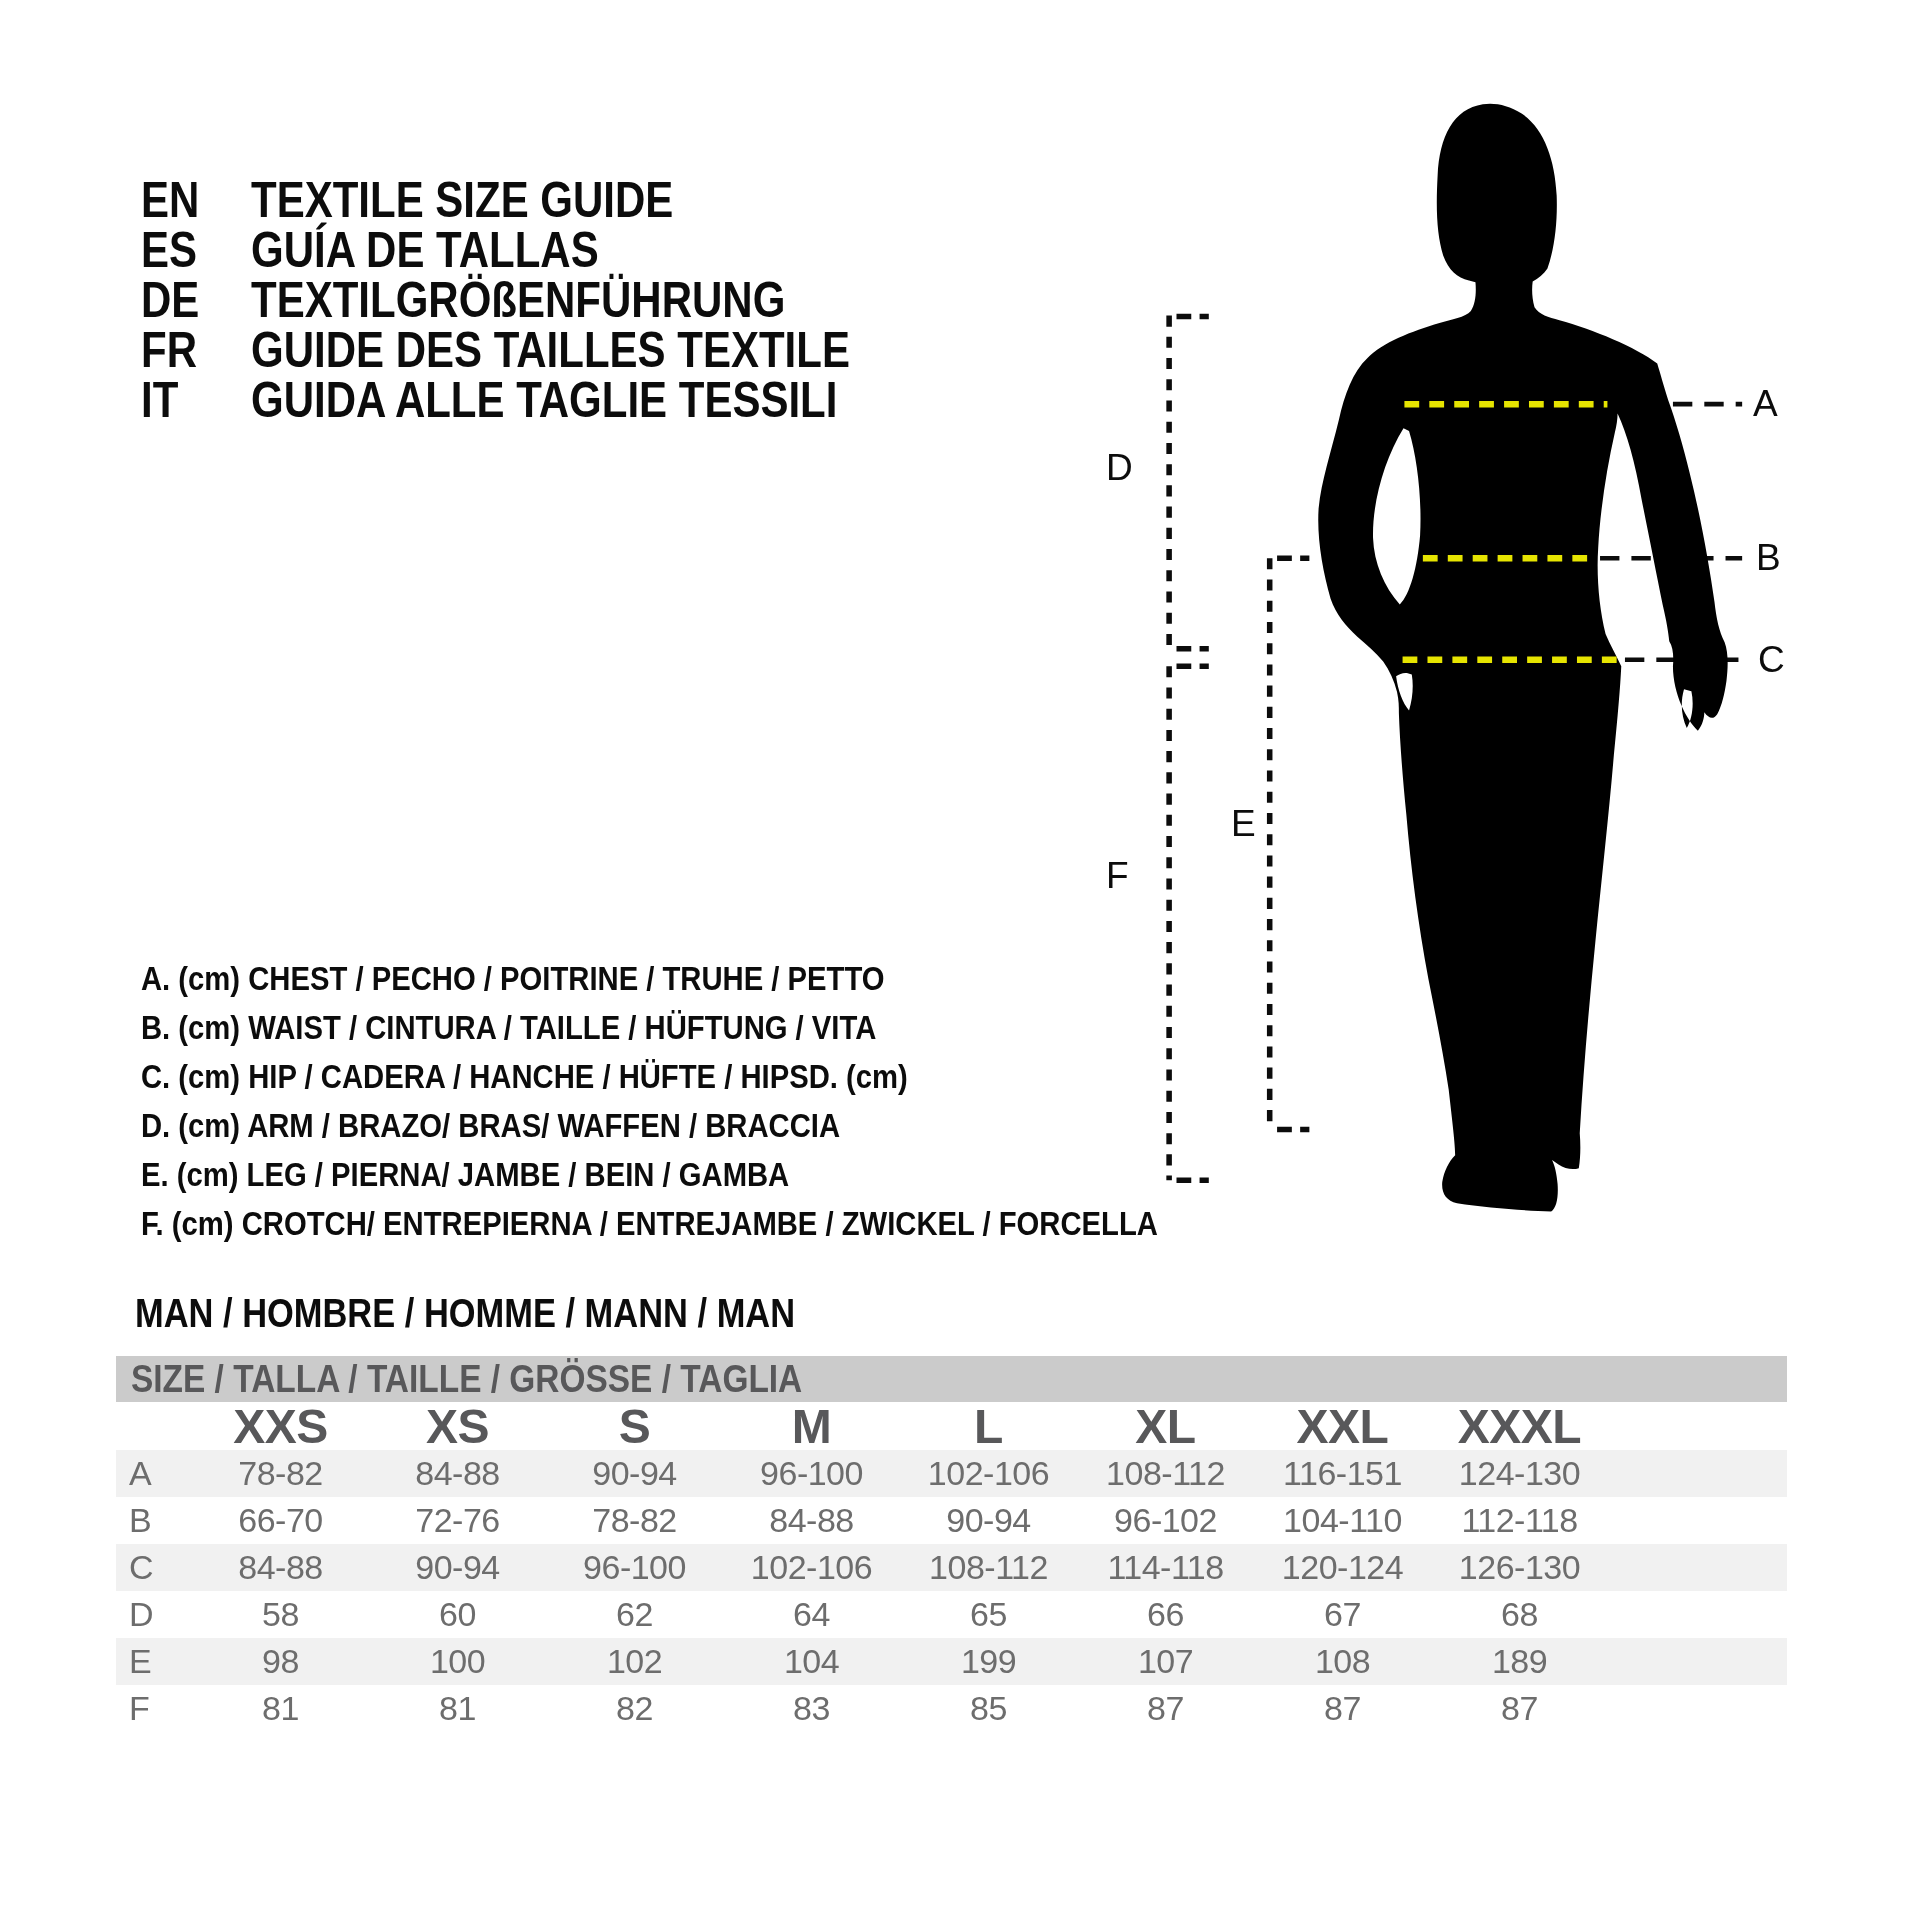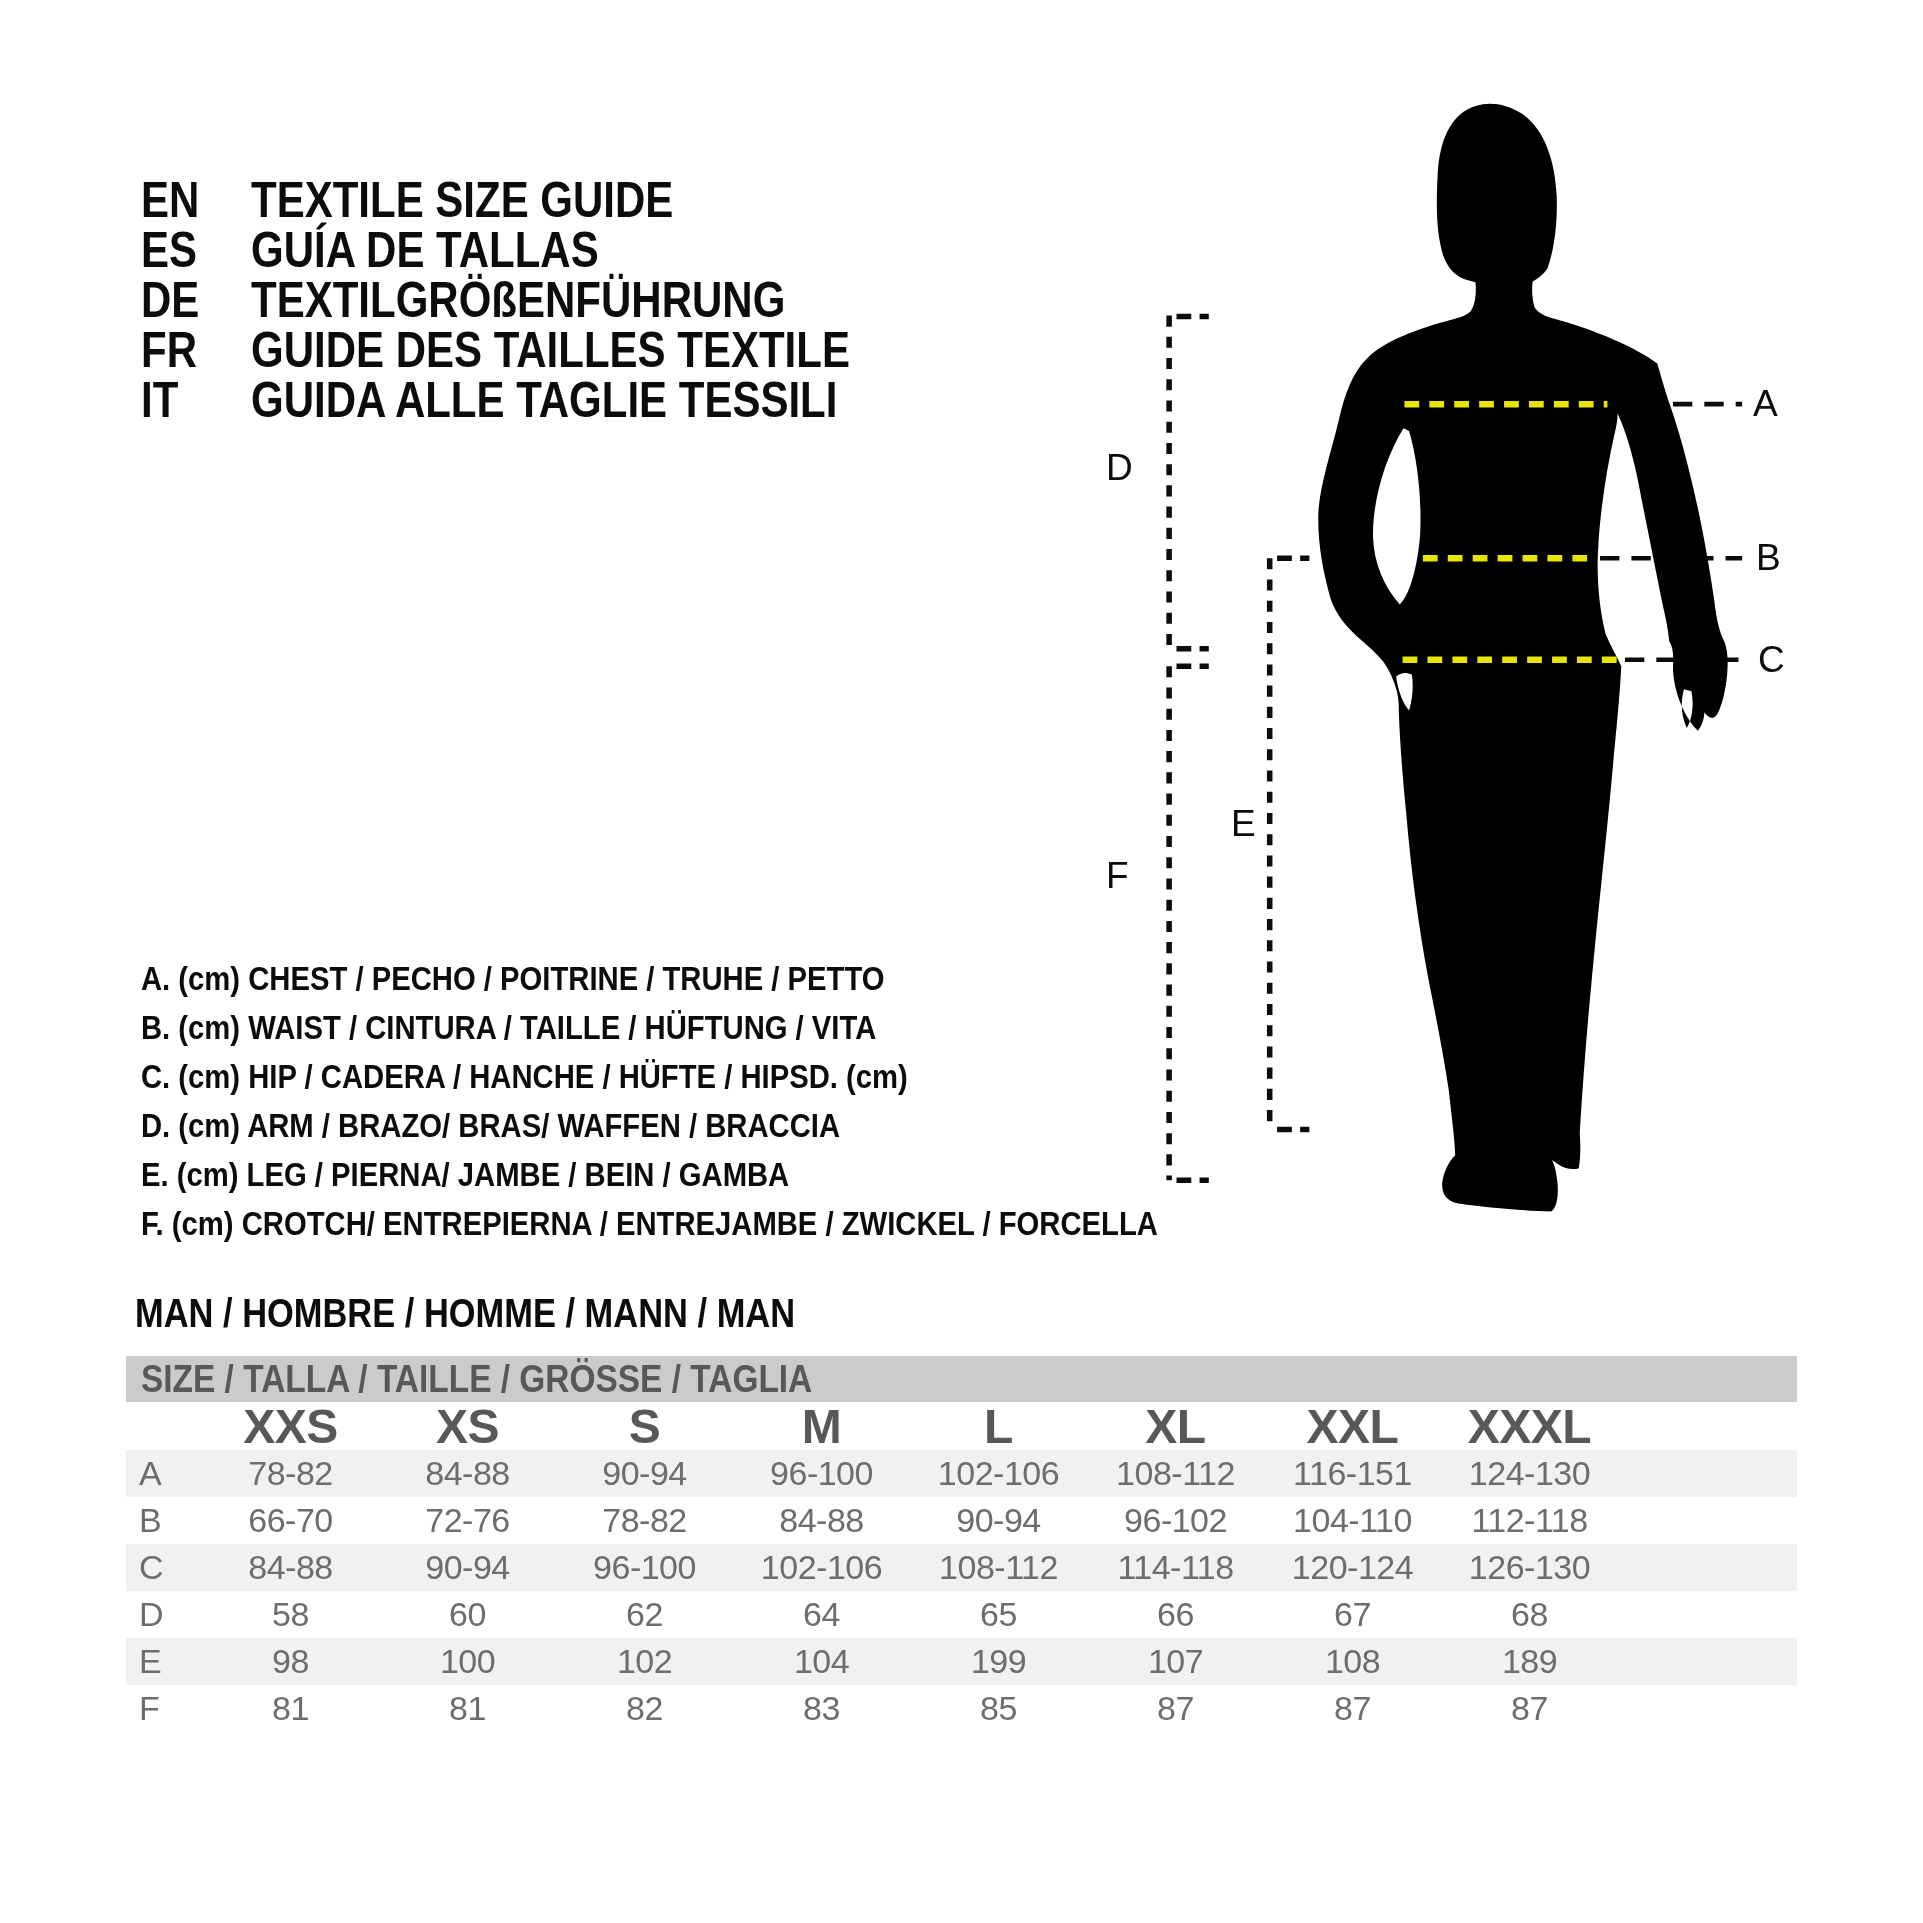--- a/index.html
+++ b/index.html
@@ -26,21 +26,21 @@
   .l-row{height:49px;display:flex;align-items:flex-start;}
   .l-text{display:inline-block;font-weight:bold;font-size:34px;color:#0c0c0c;
           transform:scaleX(0.86);transform-origin:left center;white-space:nowrap;}
 
   
   .category{position:absolute;left:135px;top:1290px;height:50px;display:flex;align-items:flex-start;}
   .c-text{display:inline-block;font-weight:bold;font-size:41px;color:#0c0c0c;
           transform:scaleX(0.84);transform-origin:left center;white-space:nowrap;}
 
   
-  .size-table{position:absolute;left:126px;top:1356px;width:1671px;}
+  .size-table{position:absolute;left:116px;top:1356px;width:1671px;}
   .tbl-header{height:46px;background:#cbcbcb;display:flex;align-items:center;}
   .tbl-header-text{display:inline-block;margin-left:14.8px;font-size:38px;font-weight:bold;color:#58585a;
           transform:scaleX(0.88);transform-origin:left center;white-space:nowrap;}
   .tbl-grid{display:grid;grid-template-columns:76px repeat(8,177px) 1fr;}
   .tbl-row{display:contents;}
   .cell{height:47px;display:flex;align-items:center;justify-content:center;
         font-size:34px;color:#6d6d6d;letter-spacing:-0.5px;}
   .cell.lbl{justify-content:flex-start;padding-left:13px;}
   .sizes-row .cell{height:48px;font-weight:bold;color:#58585a;font-size:48px;}
   .stripe .cell{background:#f1f1f1;}

